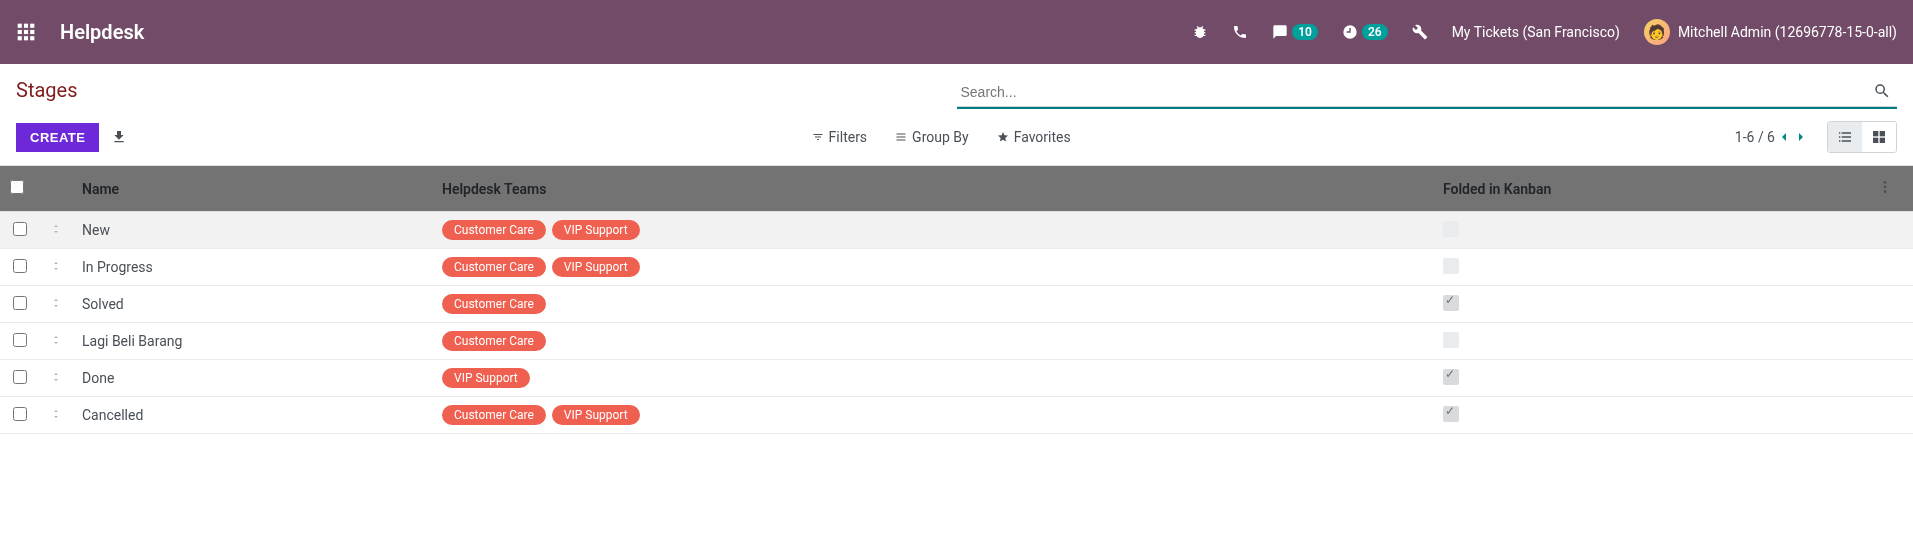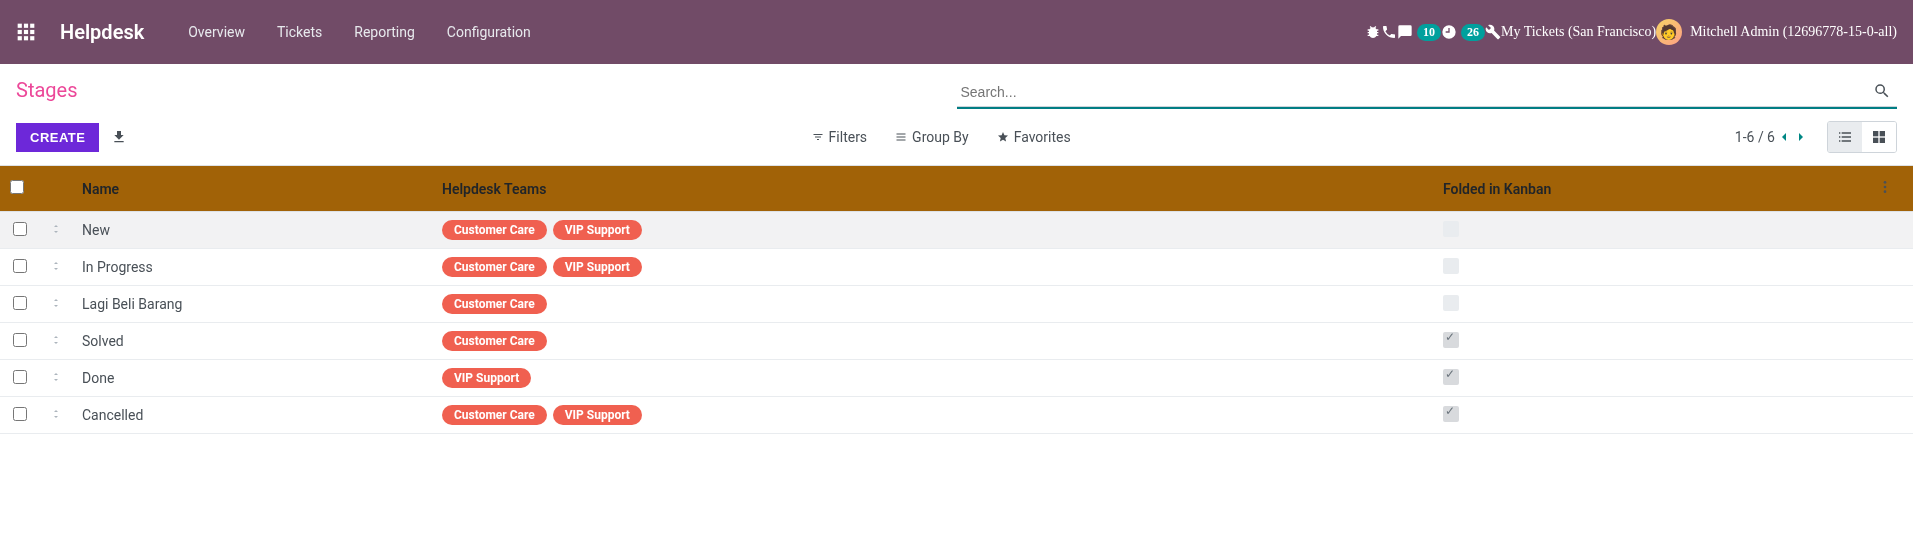--- a/index.html
+++ b/index.html
@@ -12,33 +12,33 @@
     display: flex;
     align-items: center;
     padding: 0 16px;
     color: #fff;
   }
   .navbar-left { display: flex; align-items: center; gap: 24px; }
   .apps-icon { width: 20px; height: 20px; cursor: pointer; }
   .brand { font-size: 20px; font-weight: 600; cursor: pointer; }
   .nav-menu { display: flex; gap: 32px; margin-left: 20px; }
   .nav-menu-item { color: #e7e9ed; cursor: pointer; font-size: 14px; }
-  .navbar-right { margin-left: auto; display: flex; align-items: center; gap: 0; font-family: Liberation Serif, serif; }
+  .navbar-right { margin-left: auto; display: flex; align-items: center; gap: 24px; }
   .nav-icon { width: 16px; height: 16px; cursor: pointer; fill: #fff; color: #fff; }
   .chat-wrap { position: relative; display:flex; align-items:center; cursor:pointer; }
   .badge-count { background: #00a09d; color:#fff; font-size: 12px; border-radius: 10px; padding: 1px 6px; margin-left: 4px; font-weight:600;}
   .company-name { cursor: pointer; font-size: 14px; }
   .user-wrap { display:flex; align-items:center; gap:8px; cursor:pointer; }
   .avatar { width: 26px; height:26px; border-radius:50%; background: linear-gradient(135deg,#f6d365,#fda085); display:flex; align-items:center; justify-content:center; font-size:14px; font-weight:bold; color:#714b67;}
   .user-name { font-size: 14px; }
   
   
   .control-panel { border-bottom: 1px solid #dee2e6; }
   .cp-top { display:flex; align-items:flex-start; padding: 14px 16px 6px 16px; }
-  .breadcrumb-title { font-size: 20px; color: #ec4899; }
+  .breadcrumb-title { font-size: 20px; color: #7f1d1d; }
   .cp-search { margin-left:auto; flex: 0 0 50%; position:relative; }
   .search-input { width:100%; border:none; border-bottom:1px solid #ced4da; padding:6px 30px 6px 4px; font-size:14px; outline:none; }
   .search-icon { position:absolute; right:6px; top:4px; width:18px; height:18px; fill:#495057; cursor:pointer;}
   
   .cp-bottom { display:flex; align-items:center; padding: 6px 16px 12px 16px; }
   .cp-bottom-left { display:flex; align-items:center; gap:12px; }
   .btn-create { background:#6d28d9; color:#fff; border:none; padding:7px 14px; font-size:13px; font-weight:600; letter-spacing:0.5px; cursor:pointer; }
   .download-icon { width:16px; height:16px; fill:#495057; cursor:pointer; }
   
   .cp-bottom-mid { display:flex; align-items:center; gap:28px; margin-left:auto; flex: 0 0 auto; padding-left: 20px; }
@@ -48,31 +48,31 @@
   .cp-bottom-right { margin-left:auto; display:flex; align-items:center; gap:18px; }
   .pager { display:flex; align-items:center; gap:1px; color:#495057; font-size:14px;}
   .pager-arrow { width:16px; height:16px; fill:#008784; cursor:pointer; }
   .view-switch { display:flex; border:1px solid #ced4da; border-radius:3px; overflow:hidden;}
   .view-btn { width:34px; height:30px; display:flex; align-items:center; justify-content:center; cursor:pointer; background:#fff;}
   .view-btn.active { background:#e9ecef; }
   .view-btn svg { width:16px; height:16px; fill:#495057; }
   
   
   .list-table { width:100%; border-collapse:collapse; }
-  .list-table th { text-align:left; font-weight:600; font-size:14px; color:#212529; padding:12px 10px; border-bottom:1px solid #dee2e6; background:#a16207;}
+  .list-table th { text-align:left; font-weight:600; font-size:14px; color:#212529; padding:12px 10px; border-bottom:1px solid #dee2e6; background:#737373;}
   .list-table td { padding:8px 10px; border-bottom:1px solid #e9ecef; vertical-align:middle; font-size:14px; color:#495057;}
   .col-checkbox { width:40px; text-align:center;}
   .col-handle { width:30px; text-align:center;}
   .col-name { width:360px; }
   .col-teams { }
   .col-folded { width:440px; }
   .col-menu { width:40px; text-align:center;}
   .row-checkbox { width:14px; height:14px; cursor:pointer; accent-color:#714b67;}
   .handle-icon { width:12px; height:12px; fill:#adb5bd; cursor:grab;}
-  .tag { display:inline-block; background:#f06050; color:#fff; border-radius:12px; padding:3px 12px; font-size:12px; font-weight:700; margin-right:6px;}
+  .tag { display:inline-block; background:#f06050; color:#fff; border-radius:12px; padding:3px 12px; font-size:12px; font-weight:400; margin-right:6px;}
   .folded-box { width:16px; height:16px; border-radius:2px; display:inline-block; }
   .folded-box.unchecked { background:#e9ecef; }
   .folded-box.checked { background:#d8dadd; position:relative; }
   .folded-box.checked::after { content:"✓"; position:absolute; left:2px; top:-2px; font-size:12px; color:#6c757d; }
   .th-menu-icon { width:4px; height:18px; fill:#495057; cursor:pointer;}
   .list-table tbody tr:first-child { background: #f2f2f3; }
   .search-input-wrap { border-bottom: 2px solid #017e84; }
 </style>
 </head>
 <body>
@@ -84,26 +84,20 @@
         <rect x="9.5" y="2" width="5" height="5"></rect>
         <rect x="17" y="2" width="5" height="5"></rect>
         <rect x="2" y="9.5" width="5" height="5"></rect>
         <rect x="9.5" y="9.5" width="5" height="5"></rect>
         <rect x="17" y="9.5" width="5" height="5"></rect>
         <rect x="2" y="17" width="5" height="5"></rect>
         <rect x="9.5" y="17" width="5" height="5"></rect>
         <rect x="17" y="17" width="5" height="5"></rect>
       </svg>
     <span class="brand">Helpdesk</span>
-    <div class="nav-menu">
-      <span class="nav-menu-item">Overview</span>
-      <span class="nav-menu-item">Tickets</span>
-      <span class="nav-menu-item">Reporting</span>
-      <span class="nav-menu-item">Configuration</span>
-    </div>
   </div>
   <div class="navbar-right">
     <svg class="nav-icon" viewBox="0 0 24 24">
         <path d="M20 8h-2.81a5.985 5.985 0 00-1.82-1.96l1.63-1.63-1.41-1.41-2.17 2.17C12.96 5.06 12.49 5 12 5s-.96.06-1.42.17L8.41 3 7 4.41 8.63 6.04A5.985 5.985 0 006.81 8H4v2h2.09c-.05.33-.09.66-.09 1v1H4v2h2v1c0 .34.04.67.09 1H4v2h2.81a6 6 0 0010.38 0H20v-2h-2.09c.05-.33.09-.66.09-1v-1h2v-2h-2v-1c0-.34-.04-.67-.09-1H20V8z"></path>
       </svg>
     <svg class="nav-icon" viewBox="0 0 24 24">
         <path d="M6.62 10.79a15.053 15.053 0 006.59 6.59l2.2-2.2a1 1 0 011.05-.24 11.36 11.36 0 003.55.57 1 1 0 011 1V20a1 1 0 01-1 1A17 17 0 013 4a1 1 0 011-1h3.5a1 1 0 011 1 11.36 11.36 0 00.57 3.55 1 1 0 01-.24 1.05l-2.21 2.19z"></path>
       </svg>
     <div class="chat-wrap">
       <svg class="nav-icon" viewBox="0 0 24 24">
@@ -232,40 +226,40 @@
         <td class="col-name">In Progress</td>
         <td class="col-teams"><span class="tag">Customer Care</span><span class="tag">VIP Support</span></td>
         <td class="col-folded"><span class="folded-box unchecked"></span></td>
         <td class="col-menu"></td>
       </tr>
       <tr>
         <td class="col-checkbox"><input type="checkbox" class="row-checkbox" style=""></td>
         <td class="col-handle"><svg class="handle-icon" viewBox="0 0 24 24">
             <path d="M12 4l-4 4h8l-4-4zm0 16l4-4H8l4 4z"></path>
           </svg></td>
+        <td class="col-name">Solved</td>
+        <td class="col-teams"><span class="tag">Customer Care</span></td>
+        <td class="col-folded"><span class="folded-box checked"></span></td>
+        <td class="col-menu"></td>
+      </tr>
+      <tr>
+        <td class="col-checkbox"><input type="checkbox" class="row-checkbox" style=""></td>
+        <td class="col-handle"><svg class="handle-icon" viewBox="0 0 24 24">
+            <path d="M12 4l-4 4h8l-4-4zm0 16l4-4H8l4 4z"></path>
+          </svg></td>
         <td class="col-name">Lagi Beli Barang</td>
         <td class="col-teams"><span class="tag">Customer Care</span></td>
         <td class="col-folded"><span class="folded-box unchecked"></span></td>
         <td class="col-menu"></td>
       </tr>
       <tr>
         <td class="col-checkbox"><input type="checkbox" class="row-checkbox" style=""></td>
         <td class="col-handle"><svg class="handle-icon" viewBox="0 0 24 24">
             <path d="M12 4l-4 4h8l-4-4zm0 16l4-4H8l4 4z"></path>
           </svg></td>
-        <td class="col-name">Solved</td>
-        <td class="col-teams"><span class="tag">Customer Care</span></td>
-        <td class="col-folded"><span class="folded-box checked"></span></td>
-        <td class="col-menu"></td>
-      </tr>
-      <tr>
-        <td class="col-checkbox"><input type="checkbox" class="row-checkbox" style=""></td>
-        <td class="col-handle"><svg class="handle-icon" viewBox="0 0 24 24">
-            <path d="M12 4l-4 4h8l-4-4zm0 16l4-4H8l4 4z"></path>
-          </svg></td>
         <td class="col-name">Done</td>
         <td class="col-teams"><span class="tag">VIP Support</span></td>
         <td class="col-folded"><span class="folded-box checked"></span></td>
         <td class="col-menu"></td>
       </tr>
       <tr>
         <td class="col-checkbox"><input type="checkbox" class="row-checkbox" style=""></td>
         <td class="col-handle"><svg class="handle-icon" viewBox="0 0 24 24">
             <path d="M12 4l-4 4h8l-4-4zm0 16l4-4H8l4 4z"></path>
           </svg></td>

